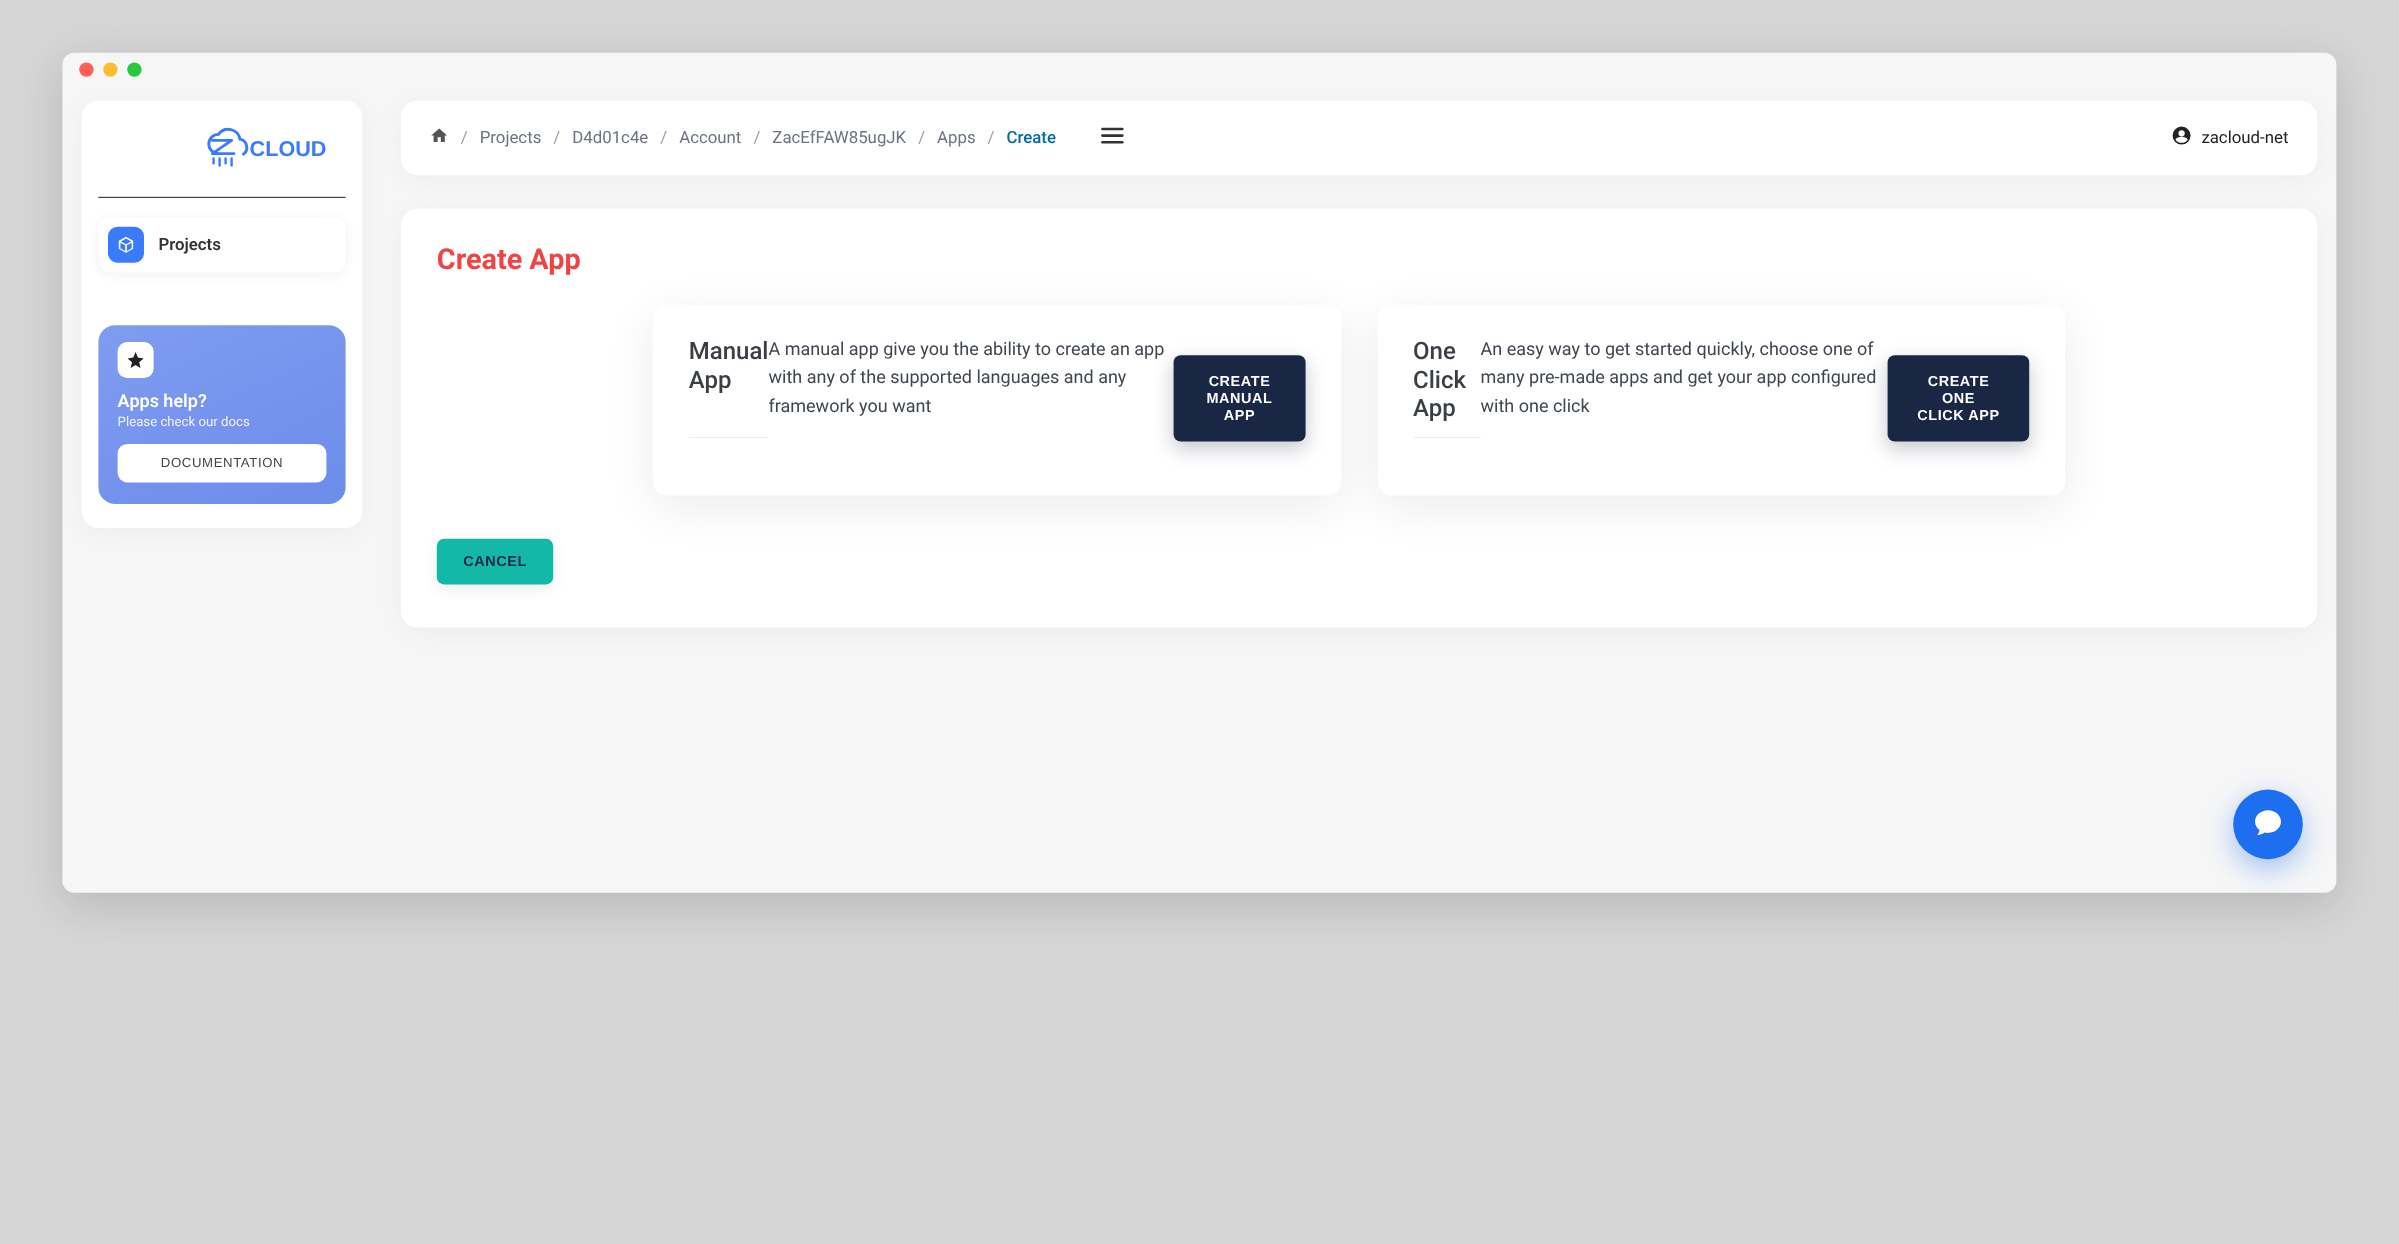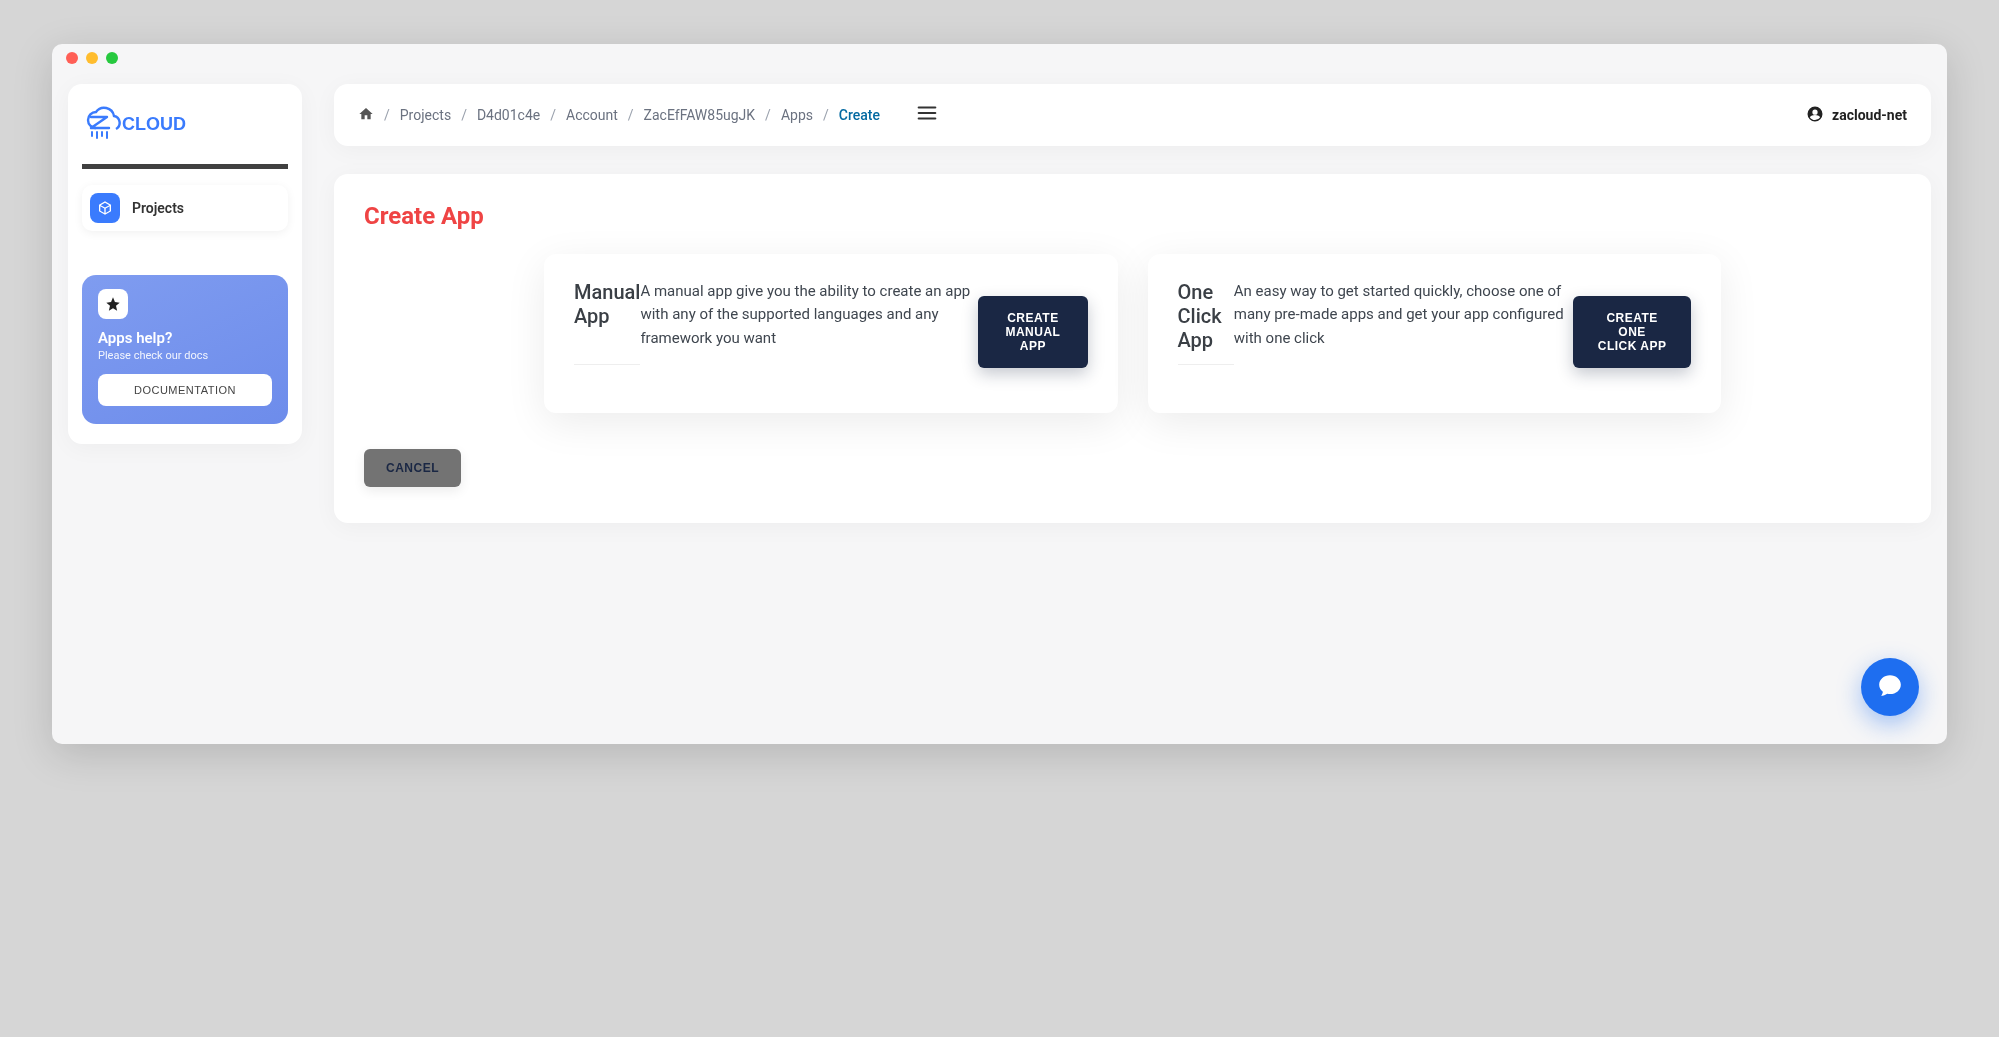--- a/index.html
+++ b/index.html
@@ -42,23 +42,23 @@
     background: #ffffff;
     border-radius: 14px;
     padding: 22px 14px 20px 14px;
     display: flex;
     flex-direction: column;
     box-shadow: 0 4px 24px rgba(0,0,0,0.04);
   }
   .logo {
     display: flex;
     align-items: center;
-    justify-content: flex-start;
+    justify-content: flex-end;
     padding: 0 0 22px 0;
-    border-bottom: 5px solid #404040;
+    border-bottom: 1px solid #404040;
     margin-bottom: 16px;
   }
   .nav-item {
     display: flex;
     align-items: center;
     gap: 12px;
     padding: 8px 8px;
     border-radius: 10px;
     margin-bottom: 8px;
     cursor: pointer;
@@ -112,21 +112,21 @@
   .breadcrumbs {
     display: flex; align-items: center; gap: 10px;
     color: #6b7280; font-size: 14px;
     flex-wrap: wrap;
   }
   .breadcrumbs .crumb { color: #6b7280; cursor: pointer; }
   .breadcrumbs .crumb.current { color: #0369a1; font-weight: 500; cursor: default; }
   .breadcrumbs .sep { color: #9aa1ad; }
   .hamburger { margin-left: 20px; cursor: pointer; color: #333; }
   .topbar-spacer { flex: 1; }
-  .account-area { display: flex; align-items: center; gap: 8px; color: #222; font-weight: 700; font-size: 14px; cursor: pointer;}
+  .account-area { display: flex; align-items: center; gap: 8px; color: #222; font-weight: 400; font-size: 14px; cursor: pointer;}
 
   .content-card {
     background: #fff;
     border-radius: 14px;
     box-shadow: 0 4px 24px rgba(0,0,0,0.04);
     padding: 28px 30px 36px 30px;
   }
   .page-title { font-size: 24px; font-weight: 700; color: #ef4444; margin-bottom: 24px; }
 
   .options-row {
@@ -152,21 +152,21 @@
     padding: 15px 24px;
     font-size: 12px;
     font-weight: 700;
     letter-spacing: .5px;
     cursor: pointer;
     box-shadow: 0 6px 16px rgba(26,39,68,0.25);
   }
 
   .cancel-row { margin-top: 36px; }
   .cancel-btn {
-    background: #737373;
+    background: #14b8a6;
     color: #1a2744;
     border: none;
     border-radius: 6px;
     padding: 12px 22px;
     font-size: 12px;
     font-weight: 700;
     letter-spacing: .5px;
     cursor: pointer;
     box-shadow: 0 4px 12px rgba(0,0,0,0.08);
   }

